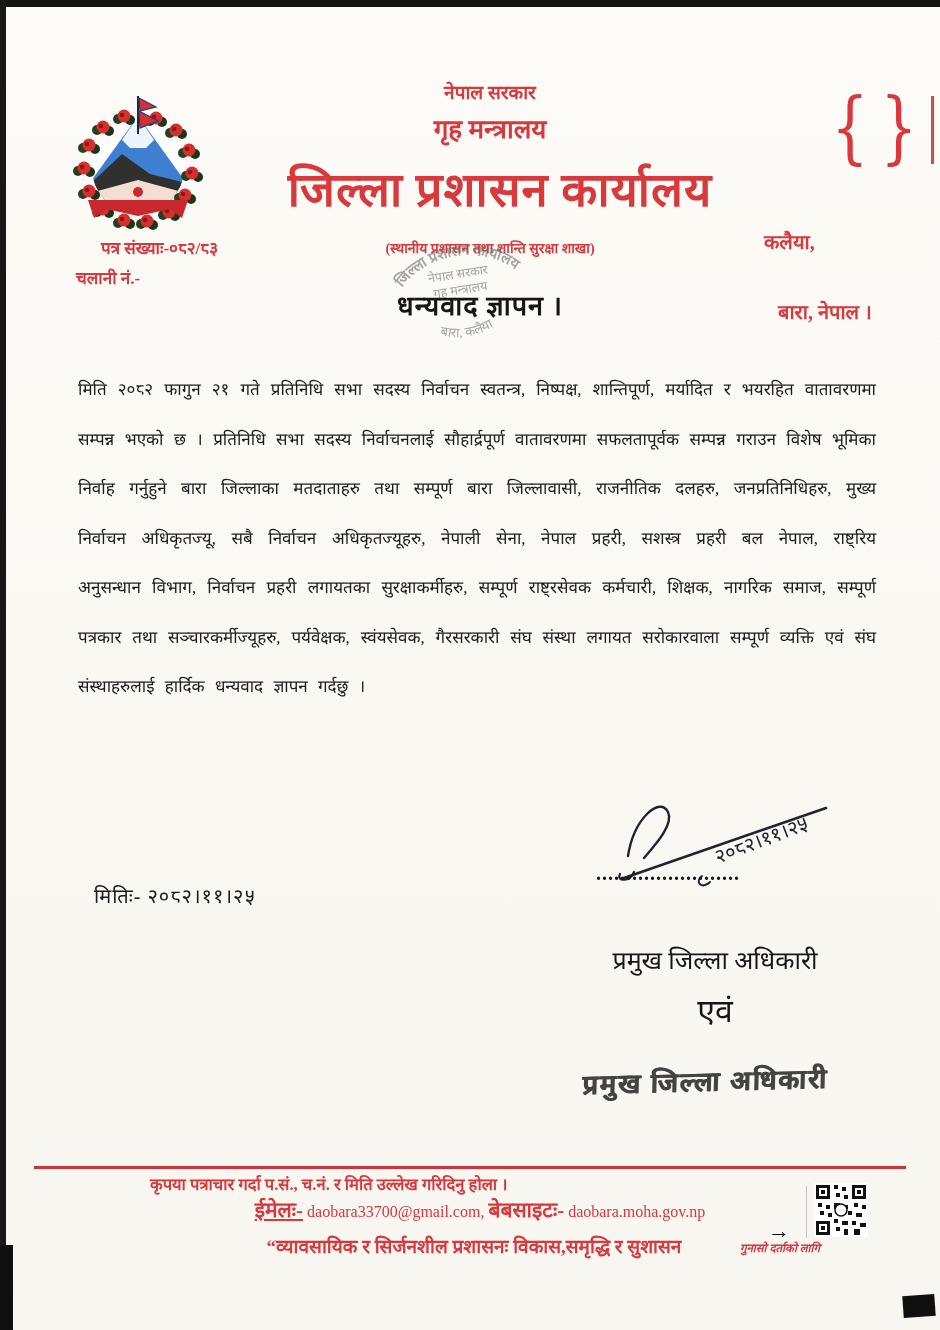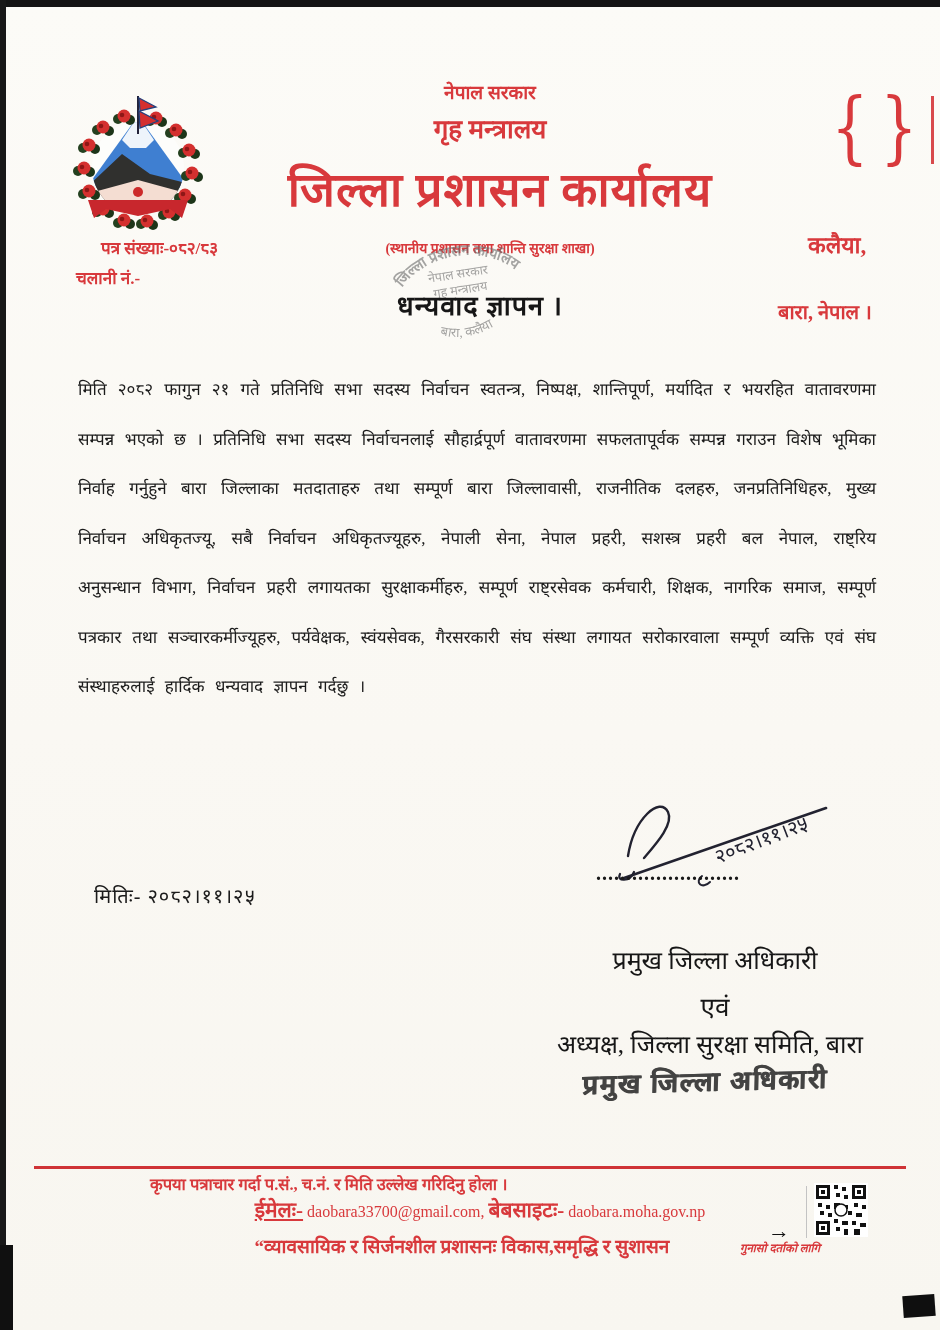--- a/index.html
+++ b/index.html
@@ -28,57 +28,57 @@
   .ministry{top:110px;left:300px;width:380px;text-align:center;font-size:26px;font-weight:700;}
   .office-title{top:156px;left:150px;width:700px;text-align:center;font-size:47px;font-weight:800;letter-spacing:1px;}
   .branch{top:238px;left:230px;width:520px;text-align:center;font-size:14px;font-weight:700;}
 
   .phones{top:88px;right:16px;display:flex;align-items:center;}
   .phones .brace{font-size:78px;font-weight:300;line-height:78px;font-family:"DejaVu Serif",serif;transform:scaleX(.75);}
   .phones .nums{display:flex;flex-direction:column;text-align:right;font-size:15px;font-weight:700;line-height:25px;margin:0 2px;}
 
   .ref-no{top:236px;left:76px;font-size:17px;font-weight:700;margin-left:25px;}
   .dispatch-no{top:266px;left:76px;font-size:17px;font-weight:700;}
-  .addr1{top:228px;left:808px;font-size:23px;font-weight:700;}
+  .addr1{top:228px;left:764px;font-size:20px;font-weight:700;}
   .addr2{top:262px;left:778px;font-size:20px;font-weight:700;margin-top:36px;}
 
   
   .round-stamp{top:222px;left:360px;width:200px;height:130px;opacity:.62;transform:rotate(-9deg);}
   .subject{top:286px;left:280px;width:400px;text-align:center;font-size:27px;font-weight:800;color:#161616;letter-spacing:1px;}
 
   
   .body-text{
     top:348px;left:78px;width:798px;
     font-size:17px;line-height:49.5px;word-spacing:6px;
     color:#1b1b1b;text-align:justify;
   }
 
   .date-line{top:882px;left:94px;font-size:20px;color:#1b1b1b;letter-spacing:1px;}
 
   
   .sig-svg{top:778px;left:590px;width:280px;height:112px;}
   .sig-dots{top:862px;left:596px;width:260px;font-size:20px;font-weight:800;color:#191919;letter-spacing:1px;}
   .sig-name{top:898px;left:555px;width:320px;text-align:center;font-size:25px;color:#161616;}
   .sig-desig{top:942px;left:555px;width:320px;text-align:center;font-size:25px;color:#161616;}
-  .sig-evam{top:988px;left:555px;width:320px;text-align:center;font-size:26px;color:#161616;}
+  .sig-evam{top:988px;left:555px;width:320px;text-align:center;font-size:32px;color:#161616;}
   .sig-desig2{top:1026px;left:490px;width:440px;text-align:center;font-size:25px;color:#161616;}
   .ink-stamp{
     top:1062px;left:545px;width:320px;text-align:center;
     font-size:27px;font-weight:800;color:#343434;letter-spacing:2px;
     transform:rotate(-1.5deg) skewX(-3deg);
     text-shadow:1px 0 0 #3a3a3a;opacity:.92;
   }
 
   
   .footer-rule{top:1166px;left:34px;width:872px;height:3px;background:#cf3336;}
   .footer-note{top:1172px;left:150px;width:640px;font-size:16.5px;font-weight:700;}
   .footer-contact{top:1195px;left:170px;width:620px;text-align:center;font-size:16px;}
   .footer-contact .dev-label{font-size:21px;font-weight:800;}
   .footer-contact .underlined{text-decoration:underline;}
-  .footer-slogan{top:1233px;left:172px;width:580px;text-align:center;font-size:19px;font-weight:800;}
+  .footer-slogan{top:1233px;left:184px;width:580px;text-align:center;font-size:19px;font-weight:800;}
   .qr-arrow{top:1218px;left:768px;font-size:22px;color:#111;font-weight:700;}
   .qr-caption{top:1240px;left:740px;font-size:11.5px;font-style:italic;font-weight:700;}
   .qr-divider{top:1186px;left:806px;width:1px;height:52px;background:#c3c3c3;}
   .qr-box{top:1183px;left:814px;width:54px;height:54px;}
 
   .emblem{top:88px;left:72px;width:132px;height:152px;}
 </style>
 </head>
 <body>
 
@@ -169,21 +169,20 @@
     <path d="M38,78 C44,40 70,18 78,34 C84,46 66,66 54,80" fill="none" stroke="#222230" stroke-width="2.4" stroke-linecap="round"></path>
     <path d="M30,96 C26,104 40,104 44,94" fill="none" stroke="#222230" stroke-width="2.2" stroke-linecap="round"></path>
     <line x1="34" y1="100" x2="236" y2="30" stroke="#222230" stroke-width="2.6" stroke-linecap="round"></line>
     <path d="M120,104 C112,112 104,104 112,98" fill="none" stroke="#222230" stroke-width="2" stroke-linecap="round"></path>
     <text x="128" y="86" font-size="20" fill="#222230" transform="rotate(-21 128 86)">२०८२।११।२५</text>
   </svg>
 
   <div class="abs sig-dots">........................</div>
   <div class="abs sig-desig">प्रमुख जिल्ला अधिकारी</div>
   <div class="abs sig-evam">एवं</div>
-  <div class="abs sig-desig2">अध्यक्ष, जिल्ला सुरक्षा समिति, बारा</div>
   <div class="abs ink-stamp">प्रमुख जिल्ला अधिकारी</div>
 
   <div class="abs footer-rule"></div>
   <div class="abs footer-note red">कृपया पत्राचार गर्दा प.सं., च.नं. र मिति उल्लेख  गरिदिनु होला ।</div>
   <div class="abs footer-contact red">
     <span class="dev-label underlined">ईमेलः-</span>
     <span>daobara33700@gmail.com,</span>
     <span class="dev-label">बेबसाइटः-</span>
     <span>daobara.moha.gov.np</span>
   </div>

